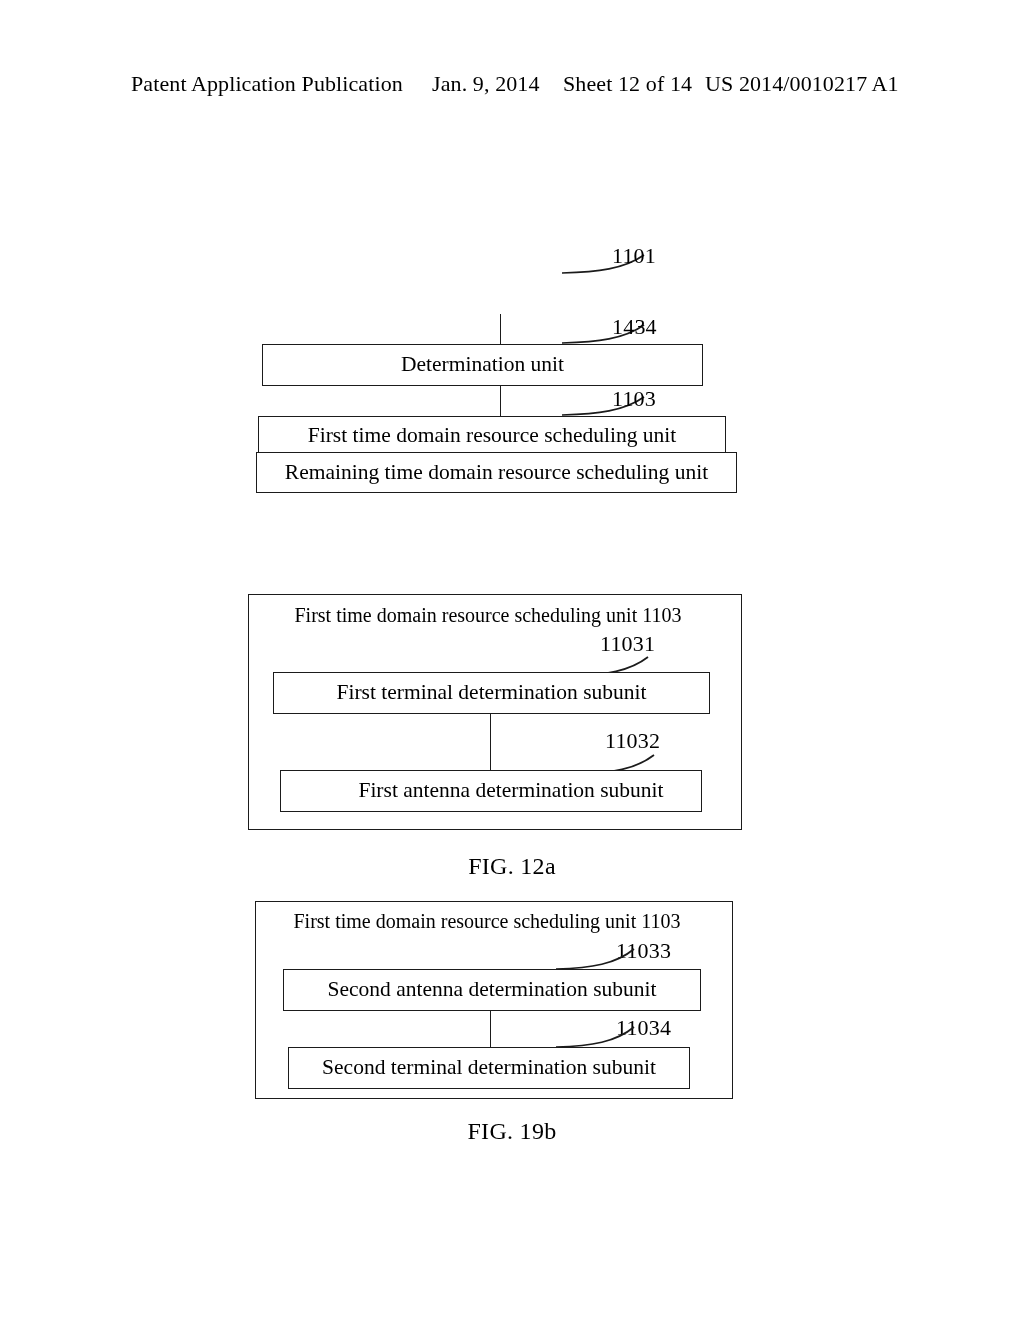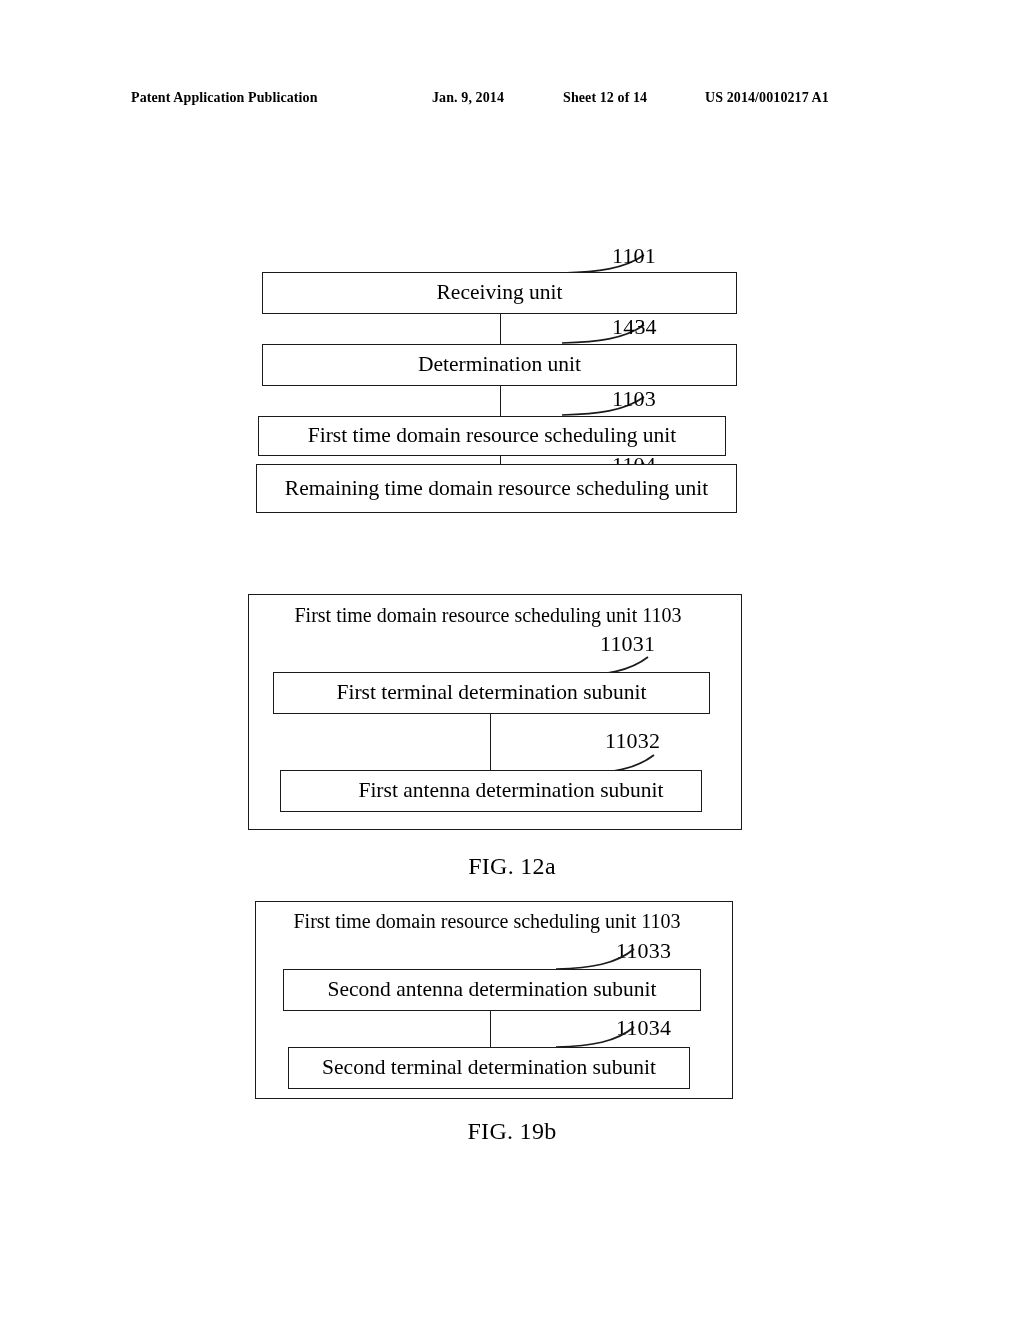--- a/index.html
+++ b/index.html
@@ -13,27 +13,27 @@
     position: relative;
     font-family: "Liberation Serif", "DejaVu Serif", serif;
     color: #000000;
     overflow: hidden;
   }
 
   
   .pub-header {
     position: absolute;
     left: 0;
-    top: 90px;
+    top: 71px;
     width: 1024px;
     height: 28px;
     display: flex;
     align-items: baseline;
-    font-weight: bold;
-    font-size: 14px;
+    font-weight: normal;
+    font-size: 22px;
     letter-spacing: 0.1px;
     white-space: nowrap;
   }
   .pub-header .h-pub   { position: absolute; left: 131px; }
   .pub-header .h-date  { position: absolute; left: 432px; }
   .pub-header .h-sheet { position: absolute; left: 563px; }
   .pub-header .h-num   { position: absolute; left: 705px; }
 
   
   .fig-area { position: absolute; }
@@ -107,34 +107,31 @@
 
 <div class="fig-area" style="left:0; top:0; width:1024px; height:580px;">
 
   <div class="leader" style="left:562px; top:252px; width:110px; height:22px;">
     <svg width="110" height="22" viewBox="0 0 110 22">
       <path d="M0,21 C36,20 62,17 82,3" fill="none" stroke="#1b1b1b" stroke-width="1.7"></path>
     </svg>
   </div>
   <div class="ref-num" style="left:612px; top:243px;">1101</div>
 
-  <div class="box" style="left:262px; top:272px; width:475px; height:42px;">
-    <span>Receiving unit</span>
-  </div>
 
   <div class="connector" style="left:500px; top:314px; height:30px;"></div>
 
   <div class="leader" style="left:562px; top:322px; width:110px; height:22px;">
     <svg width="110" height="22" viewBox="0 0 110 22">
       <path d="M0,21 C36,20 62,17 82,3" fill="none" stroke="#1b1b1b" stroke-width="1.7"></path>
     </svg>
   </div>
   <div class="ref-num" style="left:612px; top:314px;">1434</div>
 
-  <div class="box" style="left:262px; top:344px; width:475px; height:42px;text-align:right;">
+  <div class="box" style="left:262px; top:344px; width:441px; height:42px;text-align:right;">
     <span>Determination unit</span>
   </div>
 
   <div class="connector" style="left:500px; top:386px; height:30px;"></div>
 
   <div class="leader" style="left:562px; top:394px; width:110px; height:22px;">
     <svg width="110" height="22" viewBox="0 0 110 22">
       <path d="M0,21 C36,20 62,17 82,3" fill="none" stroke="#1b1b1b" stroke-width="1.7"></path>
     </svg>
   </div>
@@ -146,21 +143,21 @@
 
   <div class="connector" style="left:500px; top:456px; height:24px;"></div>
 
   <div class="leader" style="left:562px; top:460px; width:110px; height:22px;">
     <svg width="110" height="22" viewBox="0 0 110 22">
       <path d="M0,21 C36,20 62,17 82,3" fill="none" stroke="#1b1b1b" stroke-width="1.7"></path>
     </svg>
   </div>
   <div class="ref-num" style="left:612px; top:452px;">1104</div>
 
-  <div class="box" style="left:256px; top:464px; width:481px; height:49px;">
+  <div class="box" style="left:256px; top:452px; width:481px; height:41px;">
     <span>Remaining time domain resource scheduling unit</span>
   </div>
 
 </div>
 
 <div class="fig-area" style="left:0; top:0; width:1024px; height:300px;">
 
   <div class="box titled" style="left:248px; top:594px; width:494px; height:236px;">
     <div class="box-title" style="top:9px;">First time domain resource scheduling unit 1103</div>
   </div>

